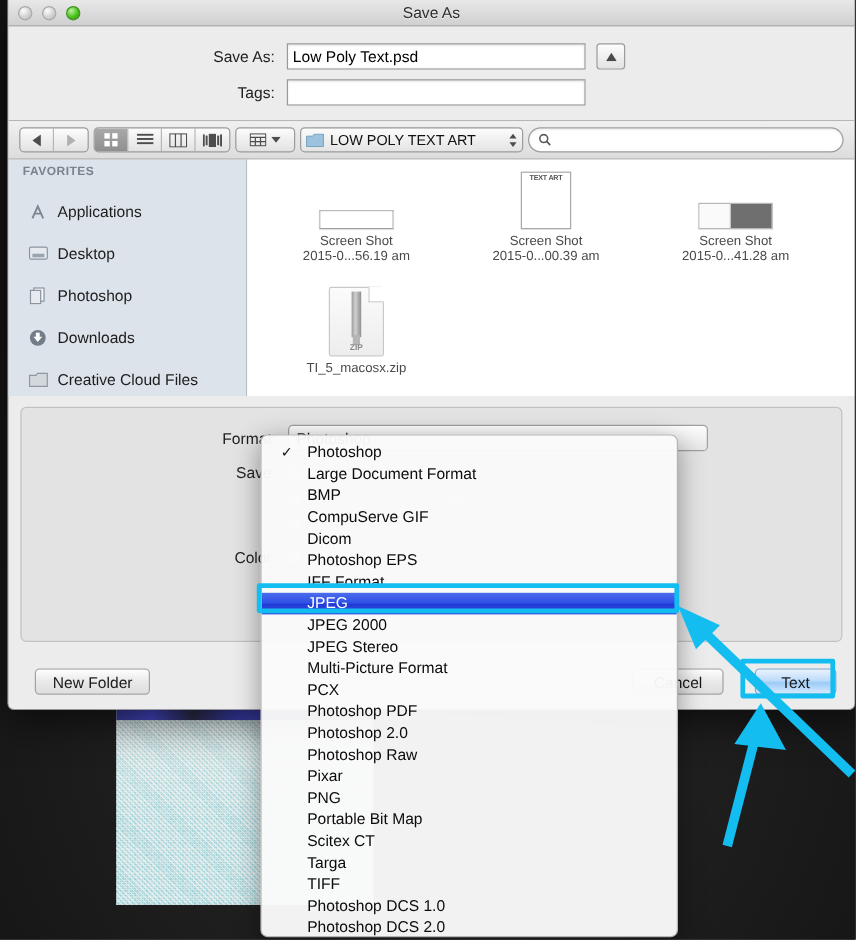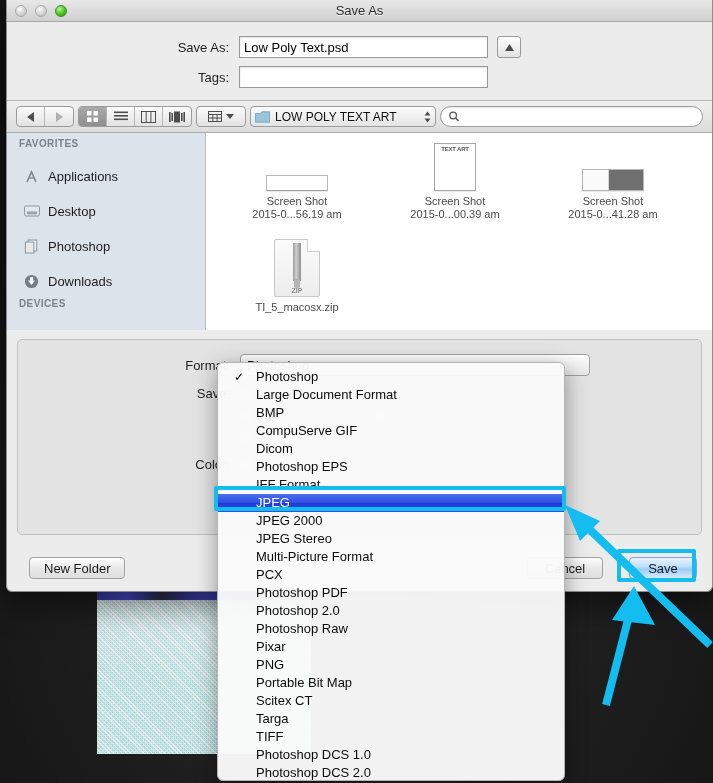--- a/index.html
+++ b/index.html
@@ -377,20 +377,28 @@
           <span class="ic">
             <svg width="15" height="15" viewBox="0 0 15 15">
               <circle cx="7.5" cy="7.5" r="6.6" fill="#737d88"></circle>
               <polygon points="7.5,11 3.9,6.6 11.1,6.6" fill="#fff"></polygon>
               <rect x="5.9" y="3.2" width="3.2" height="3.6" fill="#fff"></rect>
               </svg>
           </span>
           <span>Downloads</span>
         </div>
 
+        <div class="sb-item">
+          <span class="ic">
+            <svg width="16" height="13" viewBox="0 0 16 13">
+              <path d="M0.6 2.8 L6 2.8 L7.2 1.2 L15.4 1.2 L15.4 12 L0.6 12 Z" fill="#d3d8dd" stroke="#8e979f"></path>
+              </svg>
+          </span>
+          <span>Creative Cloud Files</span>
+        </div>
 
         <div class="sb-head">DEVICES</div>
         <div class="sb-head" style="padding-top:17px;">TAGS</div>
       </div>
 
       <div class="filepane">
         <div class="fgrid">
 
           <div class="fcell">
             <div class="fthumb">
@@ -491,21 +499,21 @@
         <div class="ghost-row">
           <span class="ghost-box"></span>
           <span>Embed Color Profile: Working CMYK</span>
         </div>
       </div>
     </div>
 
     <div class="bottombar">
       <button class="btn newfolder">New Folder</button>
       <button class="btn cancel-btn">Cancel</button>
-      <button class="btn default save-btn">Save</button>
+      <button class="btn default save-btn">Text</button>
     </div>
 
   </div>
 
   <div class="menu">
     <div class="mi">
       <span class="check">✓</span>
       <span>Photoshop</span></div>
     <div class="mi"><span>Large Document Format</span></div>
     <div class="mi"><span>BMP</span></div>

